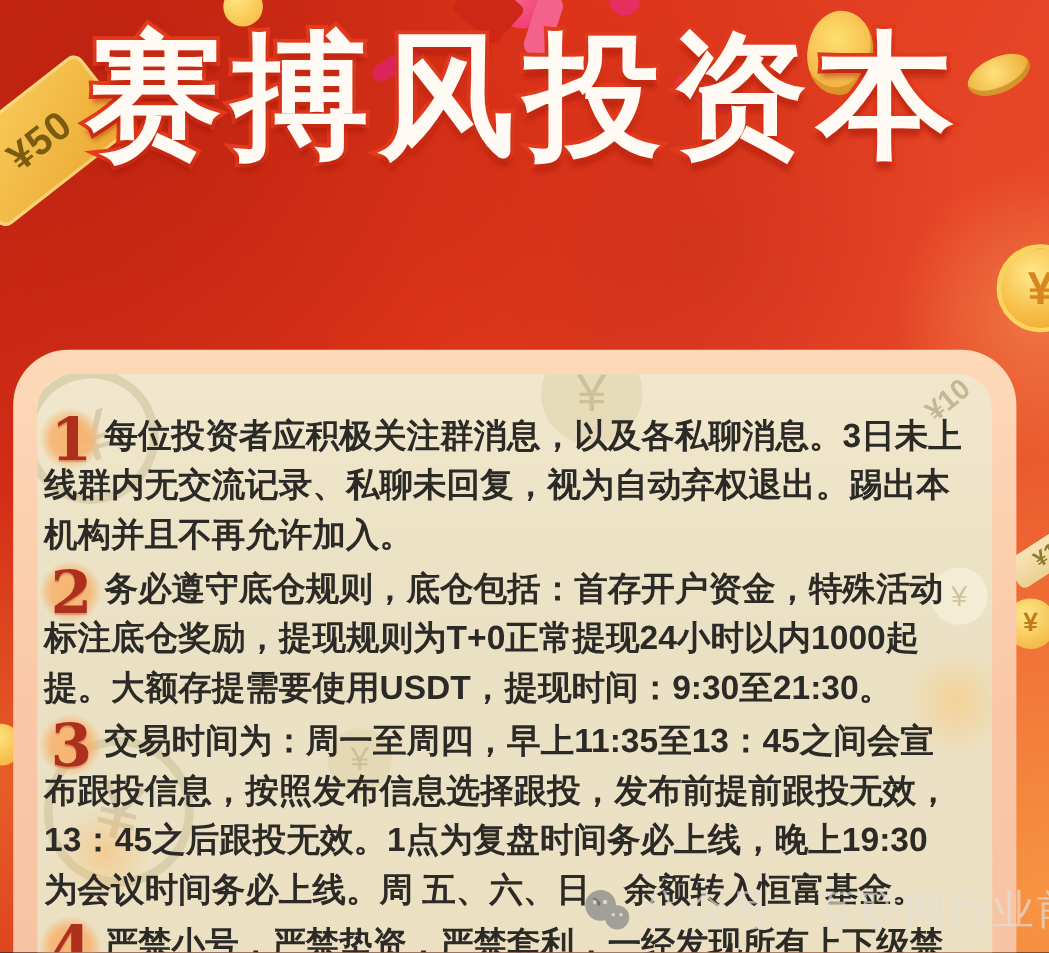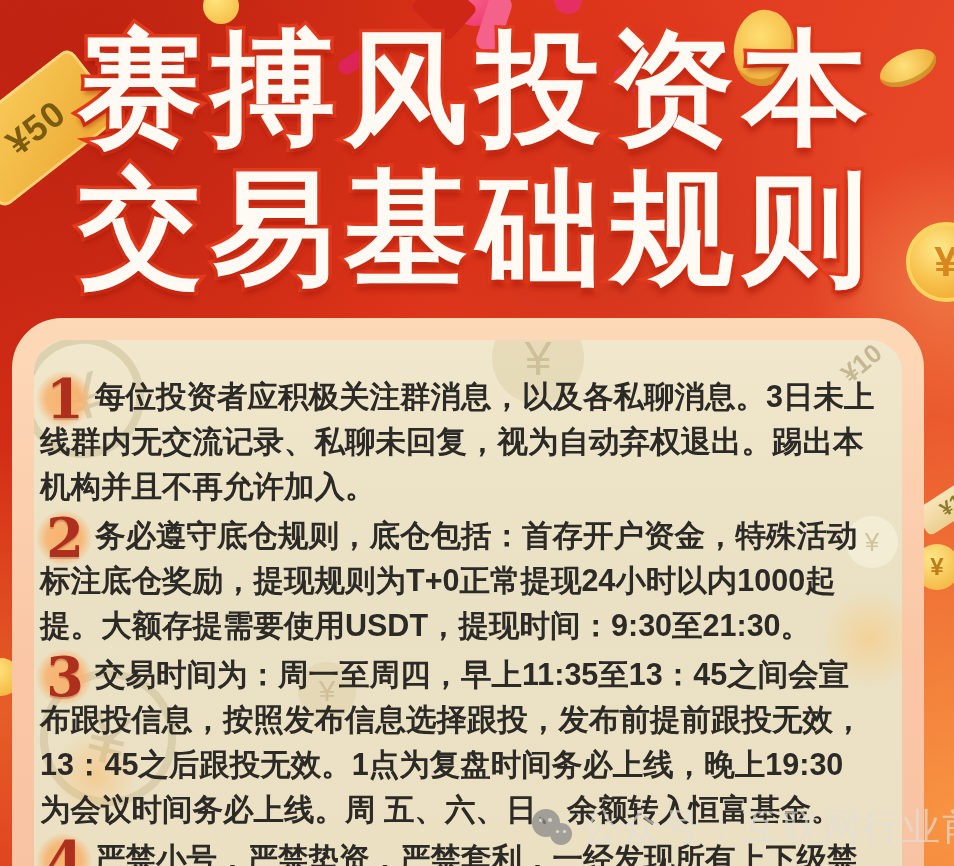--- a/index.html
+++ b/index.html
@@ -137,21 +137,20 @@
   <div class="dec coin-small-right">
     <span>¥</span>
   </div>
   <div class="dec coin-half-left"></div>
   <div class="dec coupon">
     <span class="coupon-label">¥50</span>
   </div>
 
   <div class="title-block">
     <div class="title-line">赛搏风投资本</div>
-    <div class="title-line">交易基础规则</div>
   </div>
 
   <div class="panel">
     <div class="panel-inner">
 
       <div class="wm-coin wm-outline wm-coin-a">
         <span>¥</span>
       </div>
       <div class="wm-coin wm-fill wm-coin-b">
         <span>¥</span>

